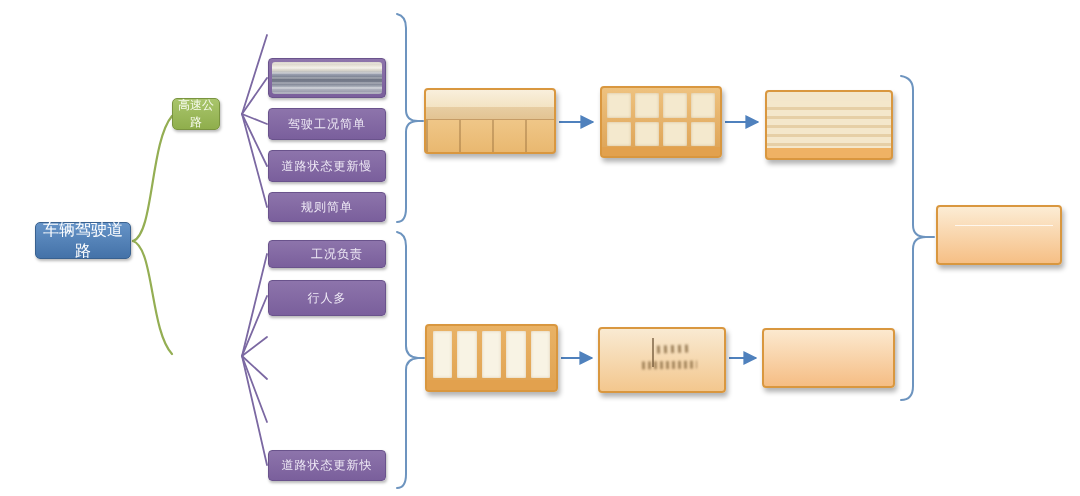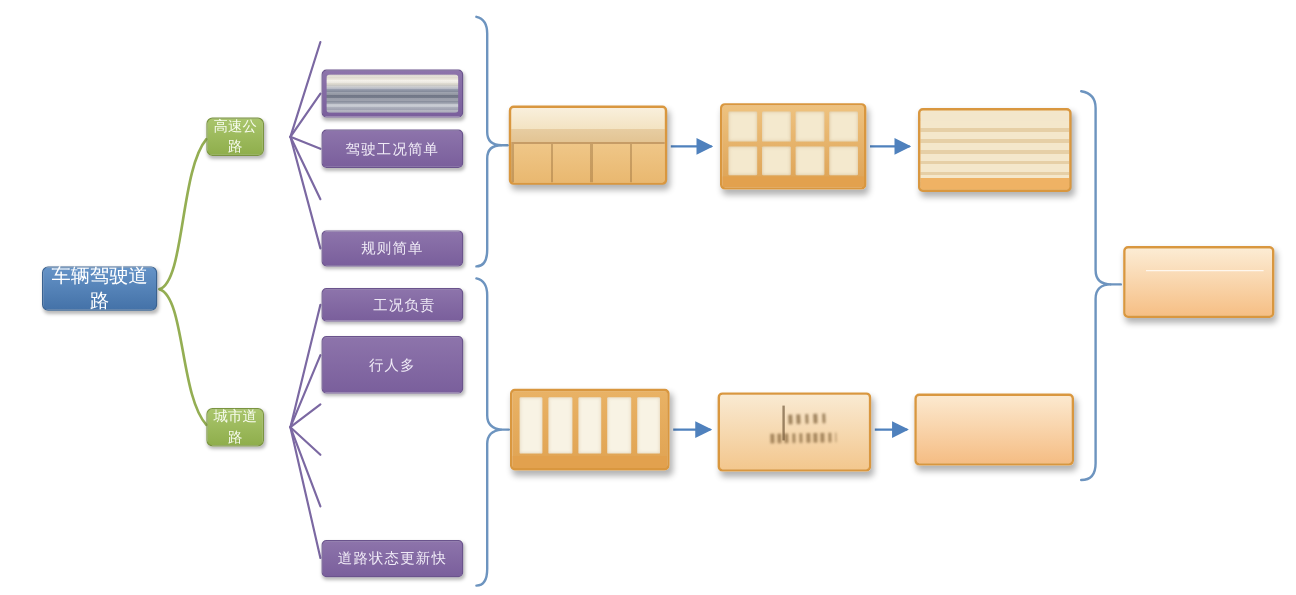--- a/index.html
+++ b/index.html
@@ -24,21 +24,21 @@
   }
   .branch.hw{left:172px;top:98px;}
   .branch.ur{left:172px;top:340px;}
   .attr{
     left:268px;width:118px;font-size:12px;letter-spacing:1px;color:#efeaf6;
     background:linear-gradient(180deg,#8d74ab,#7a5f9c);border:1px solid #6a538c;
     border-radius:4px;
   }
   .hb1{top:18px;height:34px;} .hbimg{top:58px;height:40px;}
   .hb2{top:108px;height:32px;} .hb3{top:150px;height:32px;} .hb4{top:192px;height:30px;align-items:center;}
-  .ub1{top:240px;height:28px;padding-left:20px;} .ub2{top:280px;height:48px;text-align:center;} .ub3{top:322px;height:31px;}
+  .ub1{top:240px;height:28px;padding-left:20px;} .ub2{top:280px;height:36px;text-align:center;} .ub3{top:322px;height:31px;}
   .ub4{top:364px;height:31px;} .ub5{top:406px;height:32px;} .ub6{top:450px;height:31px;}
   .attr-img-node{padding:0;}
   .attr-img{
     position:absolute;inset:3px;border-radius:3px;
     background:
       repeating-linear-gradient(180deg,rgba(255,255,255,.25) 0 2px,rgba(0,0,0,0) 2px 5px),
       linear-gradient(180deg,#cfc9bd 0%,#f1ede3 16%,#d8d5cb 26%,#9aa0b0 38%,#6f7584 52%,#7d8292 68%,#b9bdc6 80%,#8f8fa3 100%);
   }
   .photo{
     position:absolute;border:2px solid #d9973f;border-radius:4px;box-sizing:border-box;
@@ -136,29 +136,29 @@
   </svg>
 
   <div class="node root">
     <span>车辆驾驶道路</span>
   </div>
 
   <div class="node branch hw">
     <span>高速公路</span>
   </div>
 
-  <div class="node branch ur">
-    <span>城市道路</span>
-  </div>
 
   <div class="node attr hbimg attr-img-node">
     <div class="attr-img"></div>
   </div>
   <div class="node attr hb2">
     <span>驾驶工况简单</span>
+  </div>
+  <div class="node attr hb3">
+    <span>道路状态更新慢</span>
   </div>
   <div class="node attr hb4">
     <span>规则简单</span>
   </div>
 
   <div class="node attr ub1">
     <span>工况负责</span>
   </div>
   <div class="node attr ub2">
     <span>行人多</span>

